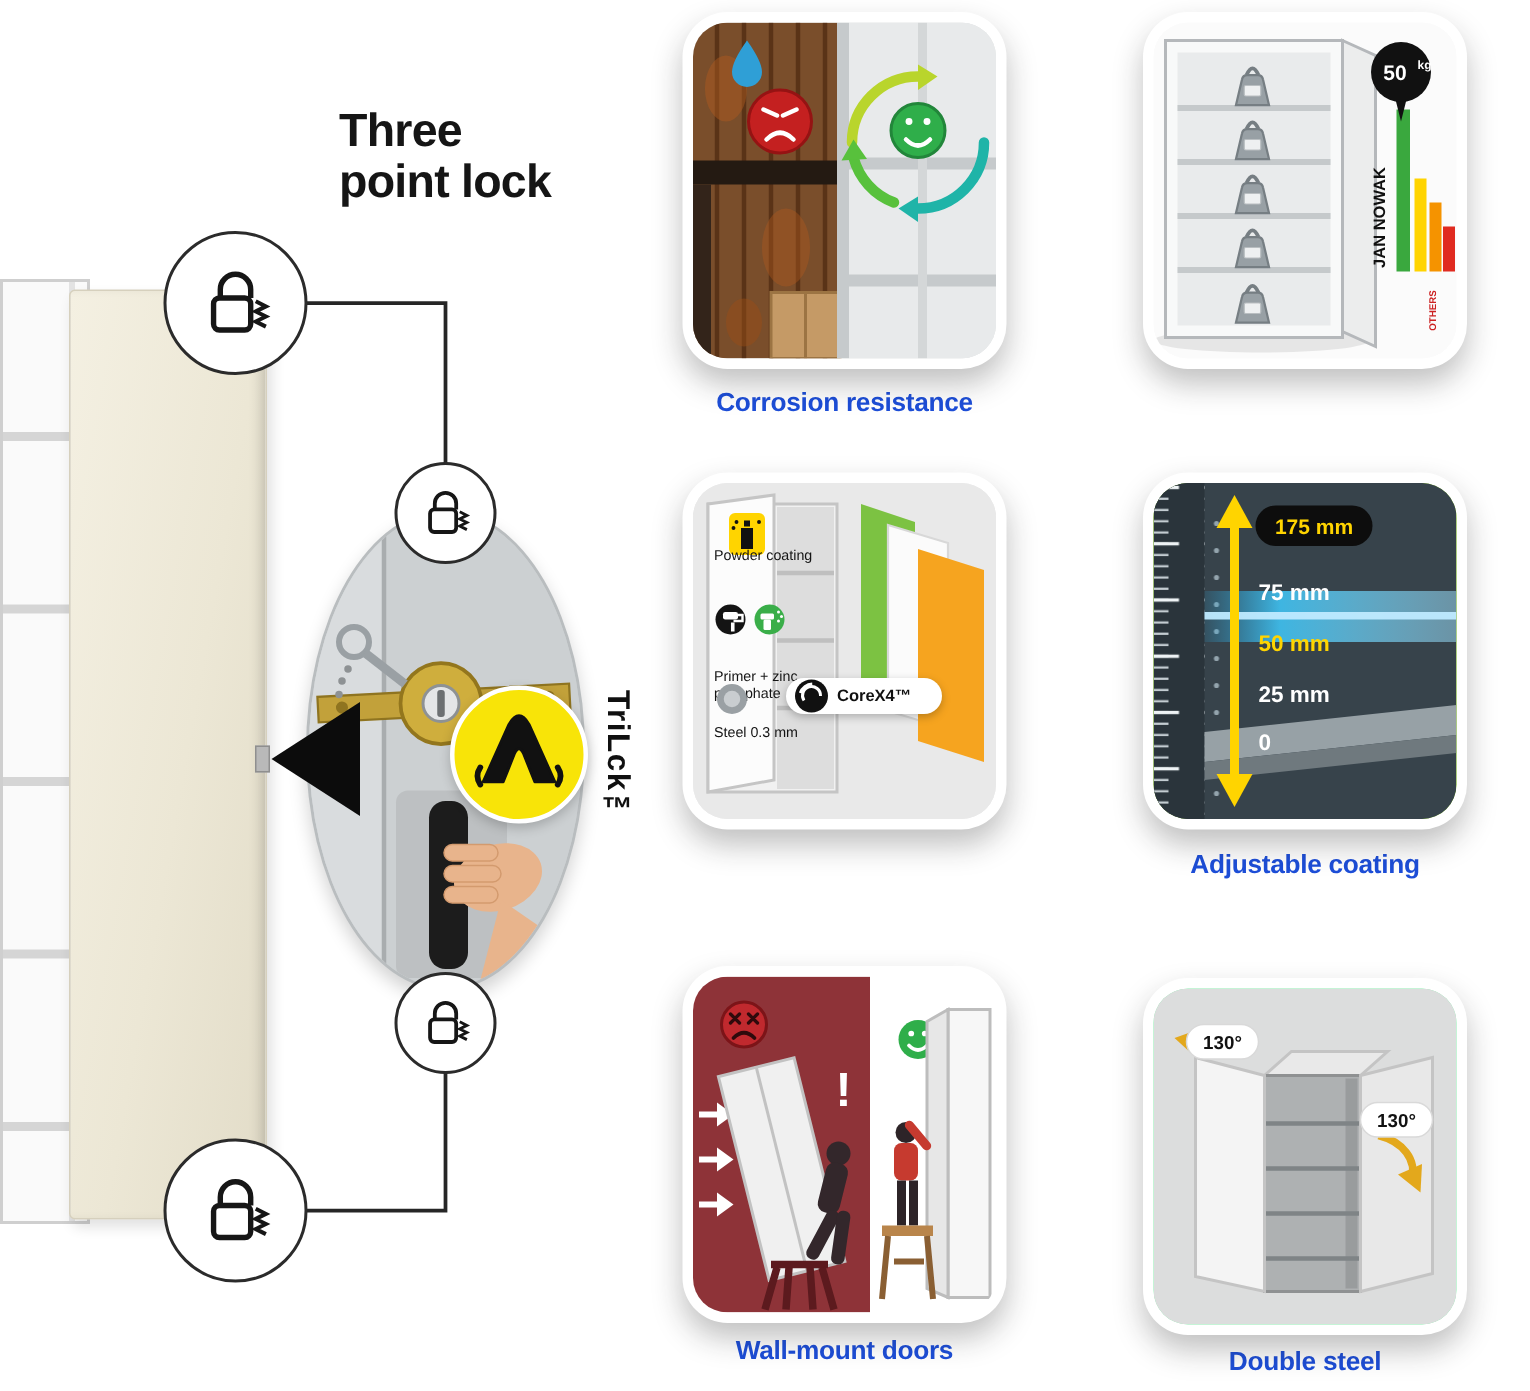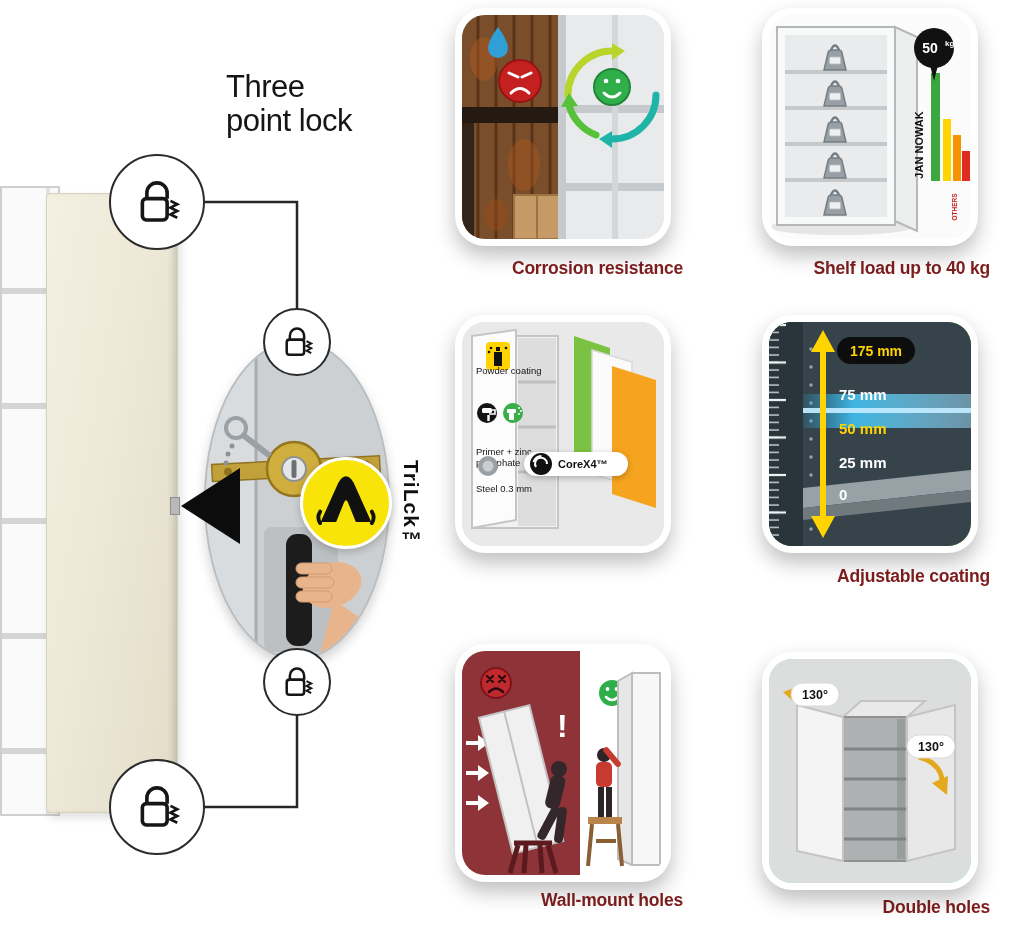--- a/index.html
+++ b/index.html
@@ -10,40 +10,40 @@
 
   
   .cab-body{left:0;top:186px;width:60px;height:630px;background:#fafafa;border:2px solid #cfcfcf;z-index:0}
   .cab-shelf{position:absolute;left:0;width:44px;height:6px;background:#d5d5d5}
   .cab-divider{position:absolute;left:44px;top:0;width:4px;height:100%;background:#e3e3e3}
   .door{left:46px;top:193px;width:132px;height:620px;border-radius:4px;z-index:1;
         background:linear-gradient(100deg,#f4f0e2 0%,#ece7d5 55%,#e2dcc8 100%);
         border:1px solid #d6d0bd;box-shadow:inset -7px 0 9px -5px rgba(0,0,0,.20),3px 5px 9px rgba(0,0,0,.12)}
   .latch{position:absolute;width:10px;height:18px;background:#b9b9b9;border:1px solid #8f8f8f;z-index:1}
 
-  .page-title{left:226px;top:70px;font-size:31px;font-weight:400;line-height:1.1;color:#151515;
+  .page-title{left:226px;top:70px;font-size:31px;font-weight:700;line-height:1.1;color:#151515;
               letter-spacing:-.5px;white-space:pre-line;z-index:1}
 
   .circle-callout{position:absolute;background:#fff;border:2.5px solid #2b2b2b;border-radius:50%;
                   display:flex;align-items:center;justify-content:center;z-index:4}
   .magnifier{left:204px;top:340px;width:186px;height:320px;border-radius:50%;overflow:hidden;
              border:2px solid #b9bdbf;background:#ccd0d2;z-index:3;box-shadow:0 6px 12px rgba(0,0,0,.18)}
   .logo-circle{left:300px;top:457px;width:92px;height:92px;border-radius:50%;background:#f8e408;
                border:3px solid #fff;display:flex;align-items:center;justify-content:center;z-index:6;
                box-shadow:0 3px 8px rgba(0,0,0,.2)}
   .trilck{left:399px;top:460px;writing-mode:vertical-rl;font-size:21px;font-weight:700;
           letter-spacing:1px;color:#101010;z-index:6}
 
   
   .tile{position:absolute;width:216px;height:238px;background:#fff;border-radius:30px;padding:7px;
         box-shadow:0 10px 20px rgba(30,30,30,.28);z-index:1}
   .tile-inner{position:relative;width:100%;height:100%;border-radius:23px;overflow:hidden;background:#eee}
   .tile-inner>svg{position:absolute;inset:0;display:block}
-  .tile-caption{position:absolute;width:240px;text-align:right;font-size:17.5px;font-weight:700;
-                color:#7f1d1d;letter-spacing:-.2px}
+  .tile-caption{position:absolute;width:240px;text-align:center;font-size:17.5px;font-weight:700;
+                color:#1d4ed8;letter-spacing:-.2px}
 
   .mini-label{position:absolute;font-weight:400;color:#141414;line-height:1.15;font-size:9.5px}
   .core-badge{position:absolute;left:62px;top:130px;width:104px;height:24px;background:#fff;border-radius:18px;
               box-shadow:0 2px 6px rgba(0,0,0,.25);display:flex;align-items:center;gap:5px;padding-left:5px}
   .core-badge span{font-size:11px;font-weight:700;color:#111}
 
   svg text{font-family:"Liberation Sans",sans-serif}
 </style>
 </head>
 <body>
@@ -238,21 +238,20 @@
         <text x="188" y="192" transform="rotate(-90 188 192)" text-anchor="middle" font-size="6.5" font-weight="bold" fill="#cc2222">OTHERS</text>
         <g>
           <polygon points="161,50 169,50 165,66" fill="#111"></polygon>
           <circle cx="165" cy="33" r="20" fill="#111"></circle>
           <text x="161" y="38" text-anchor="middle" font-size="14" font-weight="bold" fill="#fff">50</text>
           <text x="176" y="31" font-size="8" font-weight="bold" fill="#fff">kg</text>
         </g>
       </svg>
     </div>
   </div>
-  <div class="tile-caption" style="left:750px;top:258px">Shelf load up to 40 kg</div>
 
   <div class="tile" style="left:455px;top:315px">
     <div class="tile-inner" style="background:#e9e9e9">
       <svg viewBox="0 0 202 224">
         <rect width="202" height="224" fill="#e9e9e9"></rect>
         <g>
           <polygon points="112,14 148,26 148,148 112,136" fill="#7cc242"></polygon>
           <polygon points="130,28 170,40 170,164 130,152" fill="#fbfbfb" stroke="#d8d8d8" stroke-width="1.5"></polygon>
           <polygon points="150,44 194,58 194,186 150,172" fill="#f6a41f"></polygon>
         </g>
@@ -408,21 +407,21 @@
           <rect x="136" y="136" width="6" height="30" fill="#2d2428"></rect>
           <rect x="144" y="136" width="6" height="30" fill="#2d2428"></rect>
           <g>
             <rect x="126" y="166" width="34" height="7" fill="#b9854b"></rect>
             <path d="M130 173 l-4 42 M156 173 l4 42 M134 190 h20" stroke="#8a5f33" stroke-width="4" fill="none"></path>
           </g>
         </g>
       </svg>
     </div>
   </div>
-  <div class="tile-caption" style="left:443px;top:890px">Wall-mount holes</div>
+  <div class="tile-caption" style="left:443px;top:890px">Wall-mount doors</div>
 
   <div class="tile" style="left:762px;top:652px">
     <div class="tile-inner" style="background:#86efac">
       <svg viewBox="0 0 202 224">
         <rect width="202" height="224" fill="#dcdddd"></rect>
         <g>
           <polygon points="74,58 138,58 156,42 92,42" fill="#e9e9e9" stroke="#c4c4c4" stroke-width="2"></polygon>
           <rect x="74" y="58" width="64" height="144" fill="#aeb1b2" stroke="#8f9192" stroke-width="2"></rect>
           <rect x="128" y="60" width="8" height="140" fill="#999c9d"></rect>
           <path d="M74 90 h64 M74 120 h64 M74 150 h64 M74 180 h64" stroke="#7f8486" stroke-width="3"></path>
@@ -439,15 +438,15 @@
           <rect x="22" y="24" width="48" height="23" rx="11.5" fill="#fff" stroke="#d9d9d9"></rect>
           <text x="46" y="40" text-anchor="middle" font-size="12.5" font-weight="bold" fill="#111">130°</text>
         </g>
         <g>
           <rect x="138" y="76" width="48" height="23" rx="11.5" fill="#fff" stroke="#d9d9d9"></rect>
           <text x="162" y="92" text-anchor="middle" font-size="12.5" font-weight="bold" fill="#111">130°</text>
         </g>
       </svg>
     </div>
   </div>
-  <div class="tile-caption" style="left:750px;top:897px">Double holes</div>
+  <div class="tile-caption" style="left:750px;top:897px">Double steel</div>
 
 </div>
 
 </body></html>

